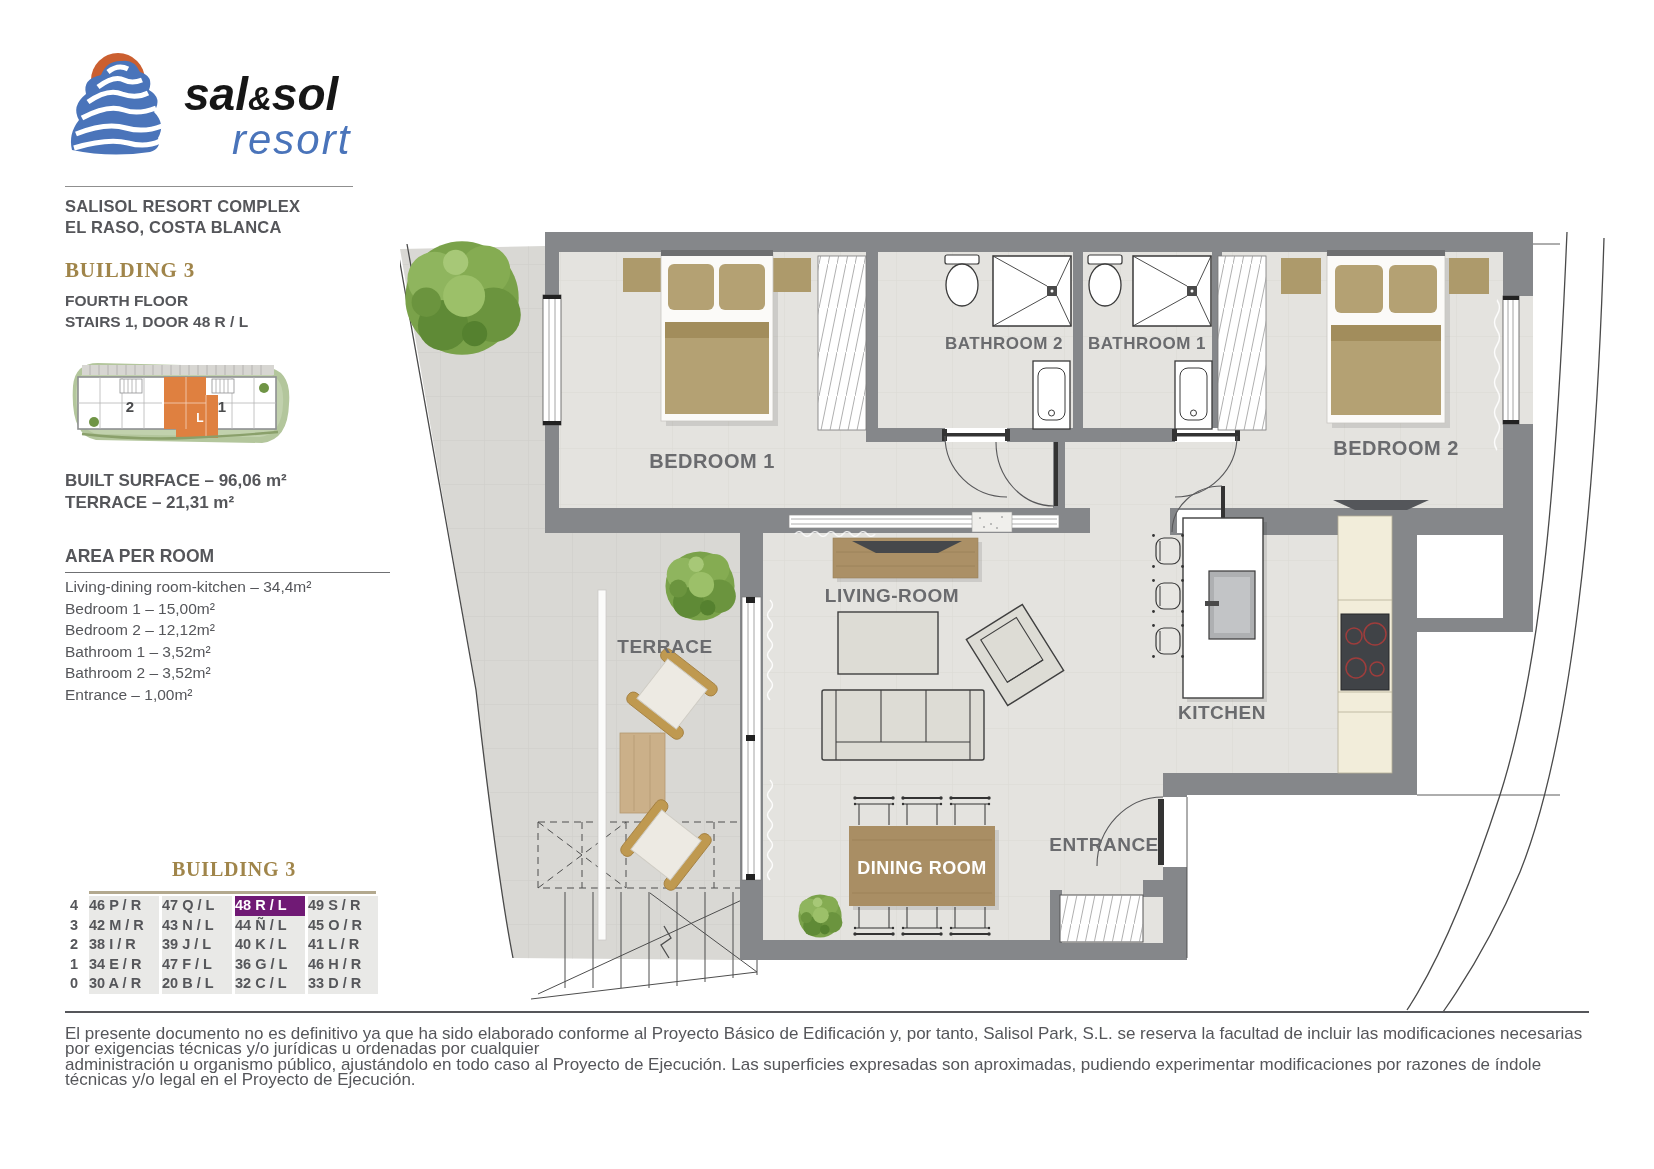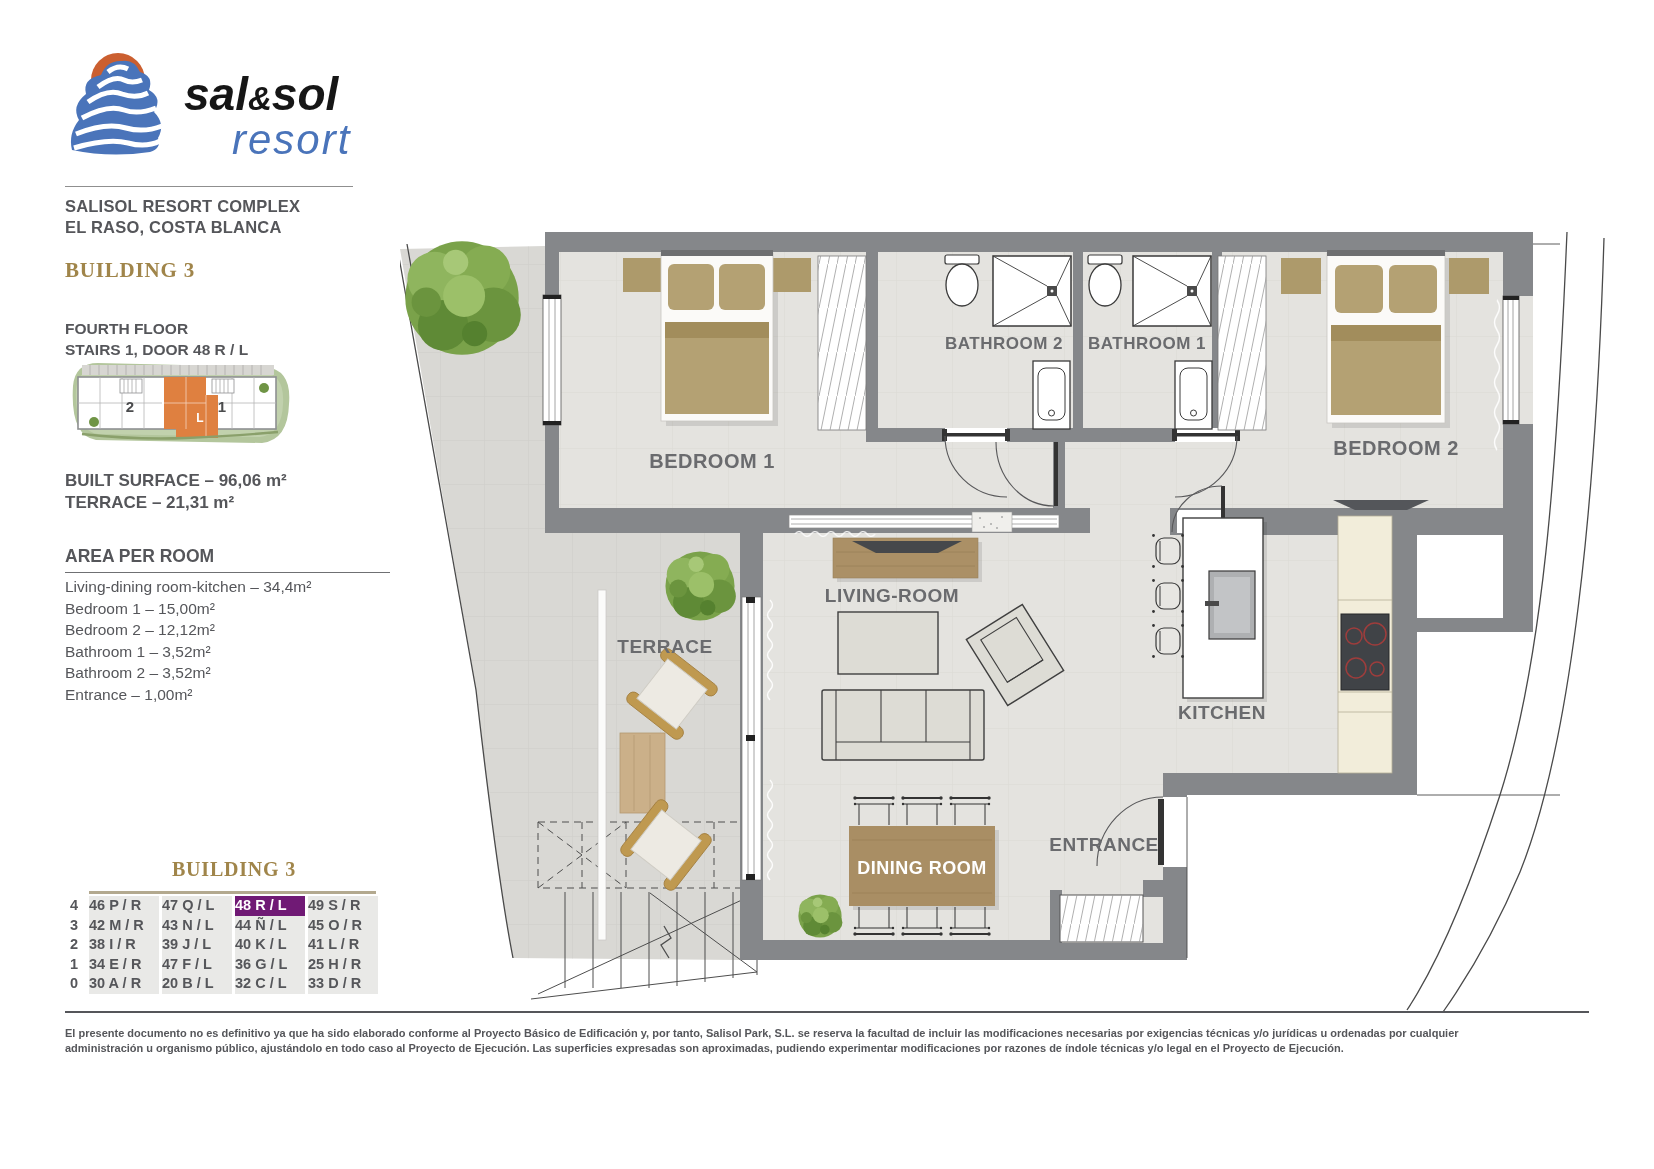--- a/index.html
+++ b/index.html
@@ -4,34 +4,34 @@
 <style>
   html,body{margin:0;padding:0;background:#ffffff;}
   #canvas{position:relative;width:1654px;height:1169px;background:#fff;overflow:hidden;
           font-family:"Liberation Sans",sans-serif;color:#58595b;}
   .abs{position:absolute;}
   
   .rule{left:65px;top:186px;width:288px;height:1px;background:#8f8f8f;}
   .complex{left:65px;top:196px;font-size:16.5px;font-weight:bold;line-height:21px;letter-spacing:.2px;color:#55565a;}
   .gold-title{font-family:"Liberation Serif",serif;font-weight:bold;color:#a0854a;font-size:21px;letter-spacing:.8px;}
   .b3{left:65px;top:258px;}
-  .floorinfo{left:65px;top:290px;font-size:15.5px;font-weight:bold;line-height:21px;color:#55565a;margin-top:28px;}
+  .floorinfo{left:65px;top:290px;font-size:15.5px;font-weight:bold;line-height:21px;color:#55565a;}
   .surface{left:65px;top:470px;font-size:17px;font-weight:bold;line-height:22px;color:#55565a;}
   .apr-title{left:65px;top:546px;font-size:17.5px;font-weight:bold;color:#55565a;width:325px;
              border-bottom:1.5px solid #6f7073;padding-bottom:5px;}
   .apr-list{left:65px;top:576px;font-size:15.5px;line-height:21.5px;color:#55565a;}
   .bt-title{left:90px;top:858px;width:288px;text-align:center;}
   .topline{left:89px;top:891px;width:287px;height:3px;background:#b3a98f;}
   .utable{left:62px;top:896px;}
   .trow{display:flex;height:19.5px;line-height:19.5px;}
   .fl{width:24px;text-align:center;font-size:14.5px;font-weight:bold;color:#55565a;}
   .cell{width:70px;margin-left:3px;background:#e9e9e7;font-size:14.5px;font-weight:bold;color:#55565a;}
   .cell.hl{background:#701a75;color:#ffffff;}
   .divider{left:65px;top:1011px;width:1524px;height:1.5px;background:#55565a;}
-  .disclaimer{left:65px;top:1026px;width:1525px;font-size:11px;line-height:15.4px;color:#55565a;font-weight:bold;}
+  .disclaimer{left:65px;top:1026px;width:1525px;font-size:17px;line-height:15.4px;color:#55565a;}
   svg text{font-family:"Liberation Sans",sans-serif;}
   .plabel{font-weight:bold;fill:#6a6b6e;letter-spacing:.5px;}
 </style>
 </head>
 <body>
 
 <div id="canvas">
 
   <svg class="abs" style="left:62px;top:44px" width="310" height="130" viewBox="0 0 310 130">
     <circle cx="56" cy="36" r="27" fill="#cb5f30"></circle>
@@ -167,21 +167,21 @@
       <div class="cell">38 I / R</div>
       <div class="cell">39 J / L</div>
       <div class="cell">40 K / L</div>
       <div class="cell">41 L / R</div>
     </div>
     <div class="trow">
       <div class="fl">1</div>
       <div class="cell">34 E / R</div>
       <div class="cell">47 F / L</div>
       <div class="cell">36 G / L</div>
-      <div class="cell">25 H / R</div>
+      <div class="cell">46 H / R</div>
     </div>
     <div class="trow">
       <div class="fl">0</div>
       <div class="cell">30 A / R</div>
       <div class="cell">20 B / L</div>
       <div class="cell">32 C / L</div>
       <div class="cell">33 D / R</div>
     </div>
   </div>
 

